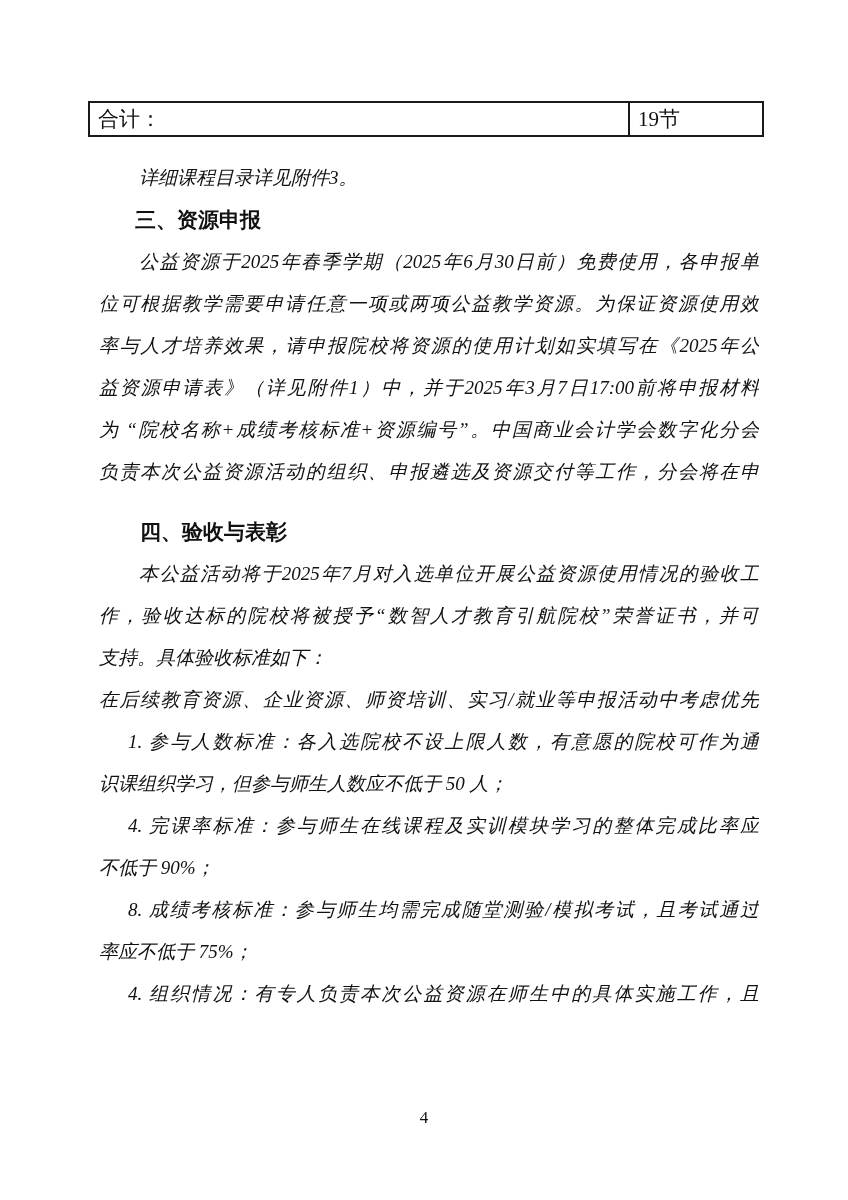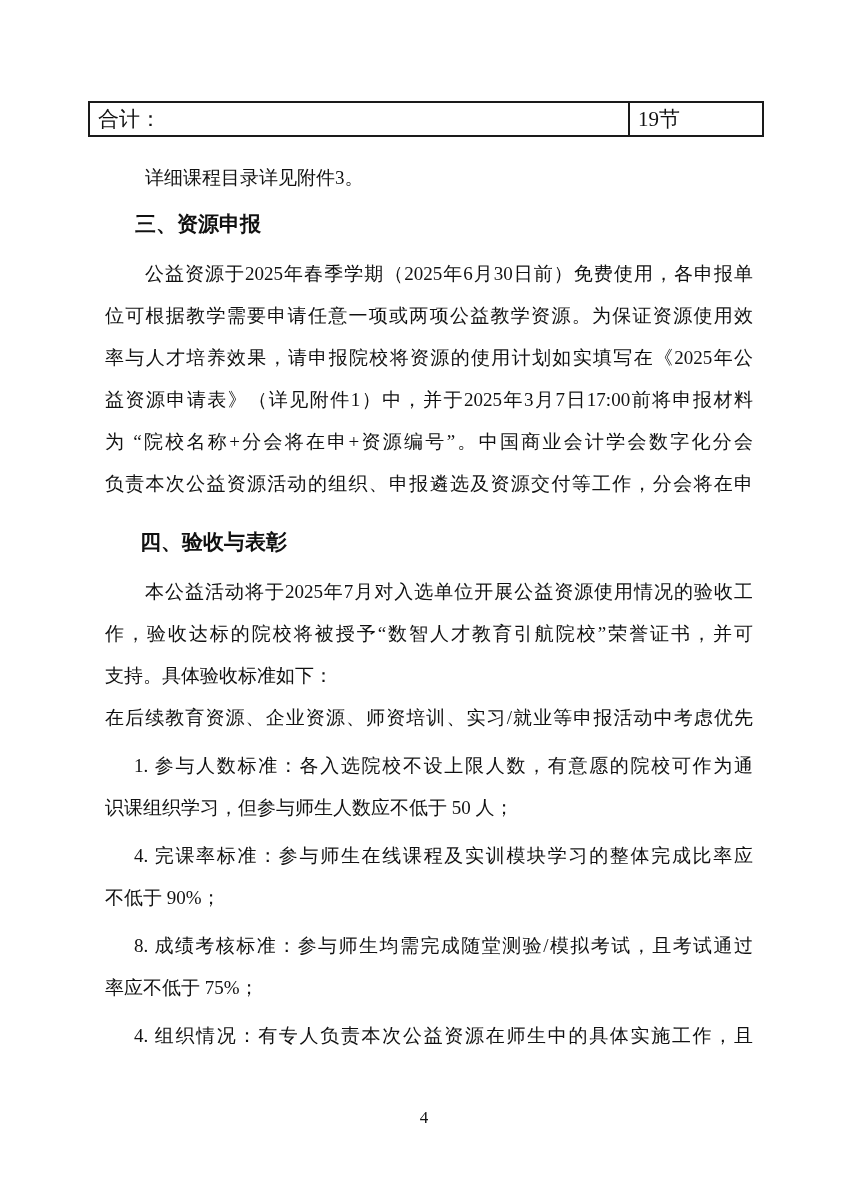--- a/index.html
+++ b/index.html
@@ -27,36 +27,36 @@
     padding:0 8px;
     font-size:21px;
     vertical-align:middle;
     overflow:hidden;
   }
   .total-table td.c1{width:522px;}
   .total-table td.c2{width:116px;}
   .content{
     position:absolute;left:99px;top:137px;width:660px;
   }
-  .para{margin:6px;}
+  .para{margin:0;font-style:italic;}
   .line{
     font-size:19px;
     line-height:42px;
     height:42px;
     text-align:justify;
     text-align-last:justify;
     overflow:hidden;
   }
   .line.last{text-align-last:left;}
   .line.indent{text-indent:40px;}
   .line.item-indent{text-indent:29px;}
   .intro{margin-top:20px;}
   .heading{
     margin:0;
-    font-family:Liberation Mono, monospace;
+    font-family:Liberation Sans, sans-serif;
     font-weight:bold;
     font-size:21px;
     line-height:42px;
     height:42px;
     text-indent:36px;
   }
   .heading.h4{text-indent:41px;margin-top:18px;}
   .email{
     color:var(--link);
     text-decoration:underline;
@@ -89,21 +89,21 @@
       <div class="line last indent">详细课程目录详见附件3。</div>
     </div>
 
     <div class="heading">三、资源申报</div>
 
     <div class="para">
       <div class="line indent">公益资源于2025年春季学期（2025年6月30日前）免费使用，各申报单</div>
       <div class="line">位可根据教学需要申请任意一项或两项公益教学资源。为保证资源使用效</div>
       <div class="line">率与人才培养效果，请申报院校将资源的使用计划如实填写在《2025年公</div>
       <div class="line">益资源申请表》（详见附件1）中，并于2025年3月7日17:00前将申报材料</div>
-      <div class="line">为 “院校名称+分会将在申+资源编号”。中国商业会计学会数字化分会</div>
+      <div class="line">为 “院校名称+成绩考核标准+资源编号”。中国商业会计学会数字化分会</div>
       <div class="line">负责本次公益资源活动的组织、申报遴选及资源交付等工作，分会将在申</div>
     </div>
 
     <div class="heading h4">四、验收与表彰</div>
 
     <div class="para">
       <div class="line indent">本公益活动将于2025年7月对入选单位开展公益资源使用情况的验收工</div>
       <div class="line">作，验收达标的院校将被授予“数智人才教育引航院校”荣誉证书，并可</div>
       <div class="line last">支持。具体验收标准如下：</div>
       <div class="line">在后续教育资源、企业资源、师资培训、实习/就业等申报活动中考虑优先</div>

